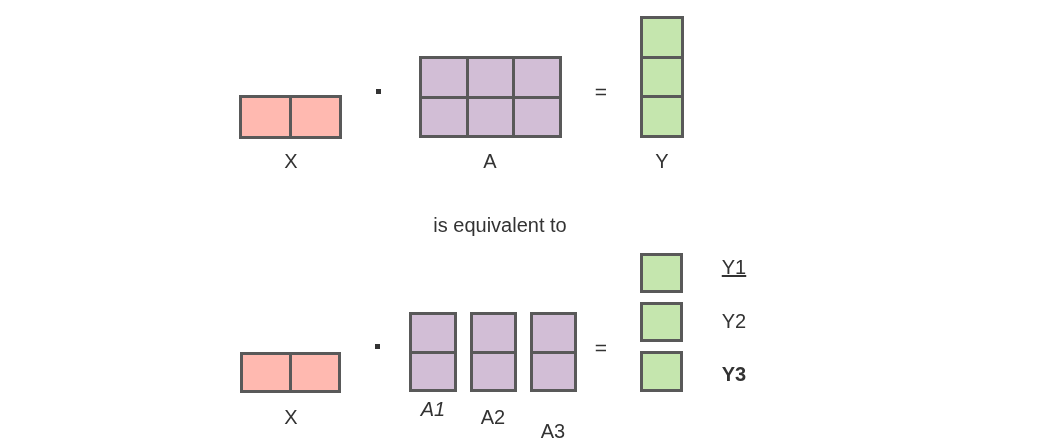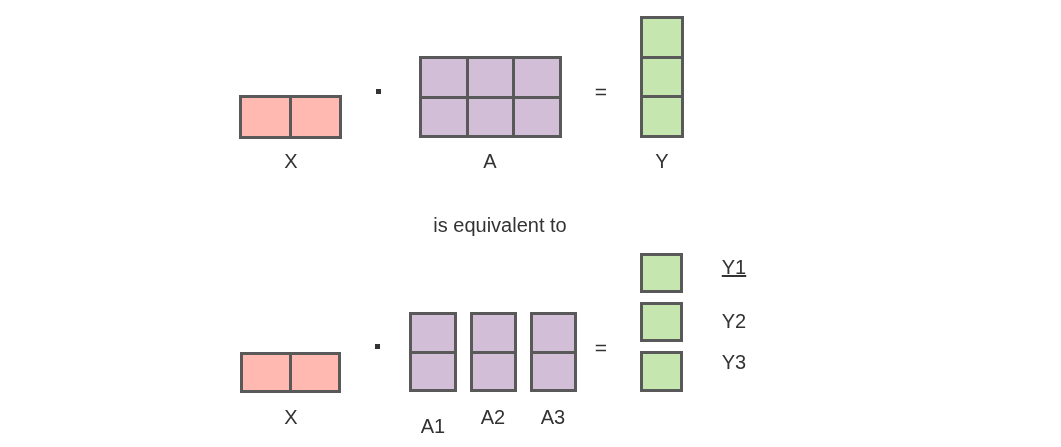--- a/index.html
+++ b/index.html
@@ -104,33 +104,33 @@
     </div>
   <div class="matrix" style="left: 470px; top: 312px; width: 47px; height: 80px; background: rgb(89, 89, 89); grid-template-columns: repeat(1, 1fr); grid-template-rows: repeat(2, 1fr);">
       <div class="cell" style="background: rgb(210, 190, 214);"></div>
       <div class="cell" style="background: rgb(210, 190, 214);"></div>
     </div>
   <div class="matrix" style="left: 530px; top: 312px; width: 47px; height: 80px; background: rgb(89, 89, 89); grid-template-columns: repeat(1, 1fr); grid-template-rows: repeat(2, 1fr);">
       <div class="cell" style="background: rgb(210, 190, 214);"></div>
       <div class="cell" style="background: rgb(210, 190, 214);"></div>
     </div>
 
-  <div class="label" style="left:433px; top:416px;">A1</div>
+  <div class="label" style="left:433px; top:399px;font-style:italic;">A1</div>
   <div class="label" style="left:493px; top:407px;">A2</div>
-  <div class="label" style="left:553px; top:407px;">A3</div>
+  <div class="label" style="left:553px; top:421px;">A3</div>
 
   <div class="op" style="left:601px; top:347px;">=</div>
 
   <div class="matrix" style="left: 640px; top: 253px; width: 43px; height: 40px; background: rgb(89, 89, 89); grid-template-columns: repeat(1, 1fr); grid-template-rows: repeat(1, 1fr);">
       <div class="cell" style="background: rgb(197, 230, 174);"></div>
     </div>
   <div class="matrix" style="left: 640px; top: 302px; width: 43px; height: 40px; background: rgb(89, 89, 89); grid-template-columns: repeat(1, 1fr); grid-template-rows: repeat(1, 1fr);">
       <div class="cell" style="background: rgb(197, 230, 174);"></div>
     </div>
   <div class="matrix" style="left: 640px; top: 351px; width: 43px; height: 41px; background: rgb(89, 89, 89); grid-template-columns: repeat(1, 1fr); grid-template-rows: repeat(1, 1fr);">
       <div class="cell" style="background: rgb(197, 230, 174);"></div>
     </div>
 
   <div class="label" style="left:734px; top:257px;text-decoration:underline;">Y1</div>
   <div class="label" style="left:734px; top:311px;">Y2</div>
-  <div class="label" style="left:734px; top:352px;">Y3</div>
+  <div class="label" style="left:734px; top:364px;font-weight:bold;">Y3</div>
 
 </div>
 
 </body></html>

